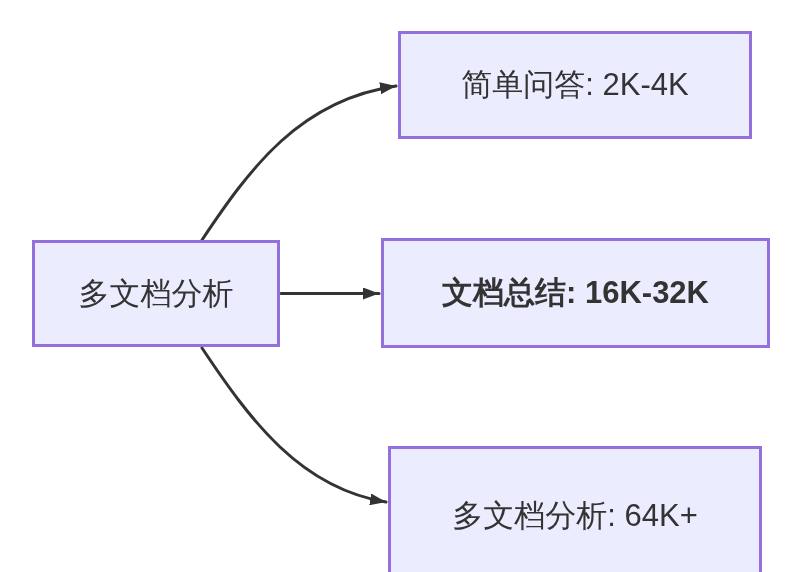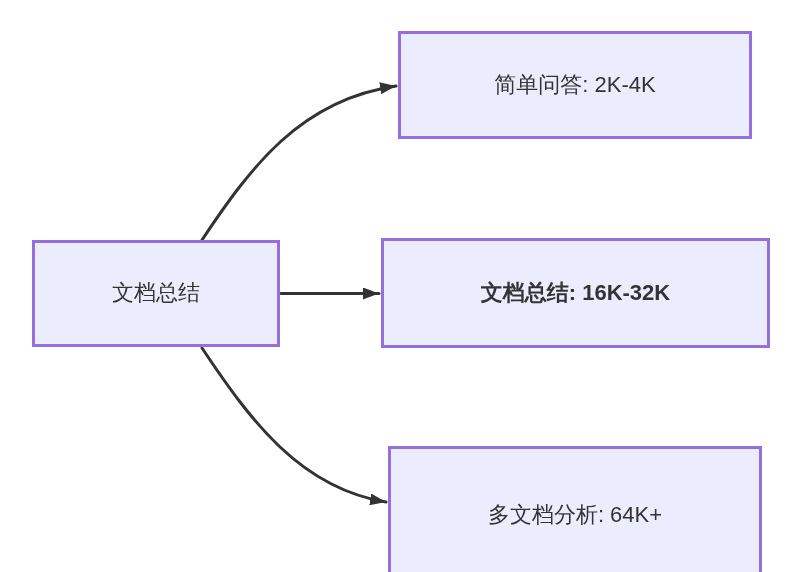--- a/index.html
+++ b/index.html
@@ -30,21 +30,21 @@
   }
   .node {
     position: absolute;
     box-sizing: border-box;
     background: var(--node-fill, #ECECFF);
     border: 3px solid var(--node-border, #9370DB);
     display: flex;
     align-items: center;
     justify-content: center;
     color: var(--text-color, #333333);
-    font-size: 22px;
+    font-size: 31px;
     line-height: 1.2;
     white-space: nowrap;
     text-align: center;
   }
 </style>
 </head>
 <body>
 
 <div class="canvas" id="canvas" style="--node-fill: #ECECFF; --node-border: #9370DB; --edge-color: #333333; --text-color: #333333; background: rgb(255, 255, 255); width: 787px; height: 572px;">
   <svg class="edges" id="edges-svg" xmlns="http://www.w3.org/2000/svg" width="787" height="572" viewBox="0 0 787 572">
@@ -54,21 +54,21 @@
       </marker>
     </defs>
     <g id="edge-group">
         <path d="M202,240 C250,168 300,100 396,86" class="edge-path" marker-end="url(#arrowhead)"></path>
         <path d="M281,293.5 L379,293.5" class="edge-path" marker-end="url(#arrowhead)"></path>
         <path d="M202,348 C250,420 300,488 386,502" class="edge-path" marker-end="url(#arrowhead)"></path>
       </g>
   </svg>
   <div id="node-layer">
       <div class="node" style="left: 32px; top: 240px; width: 248px; height: 107px;">
-        <span>文档总结</span>
+        <span>多文档分析</span>
       </div>
       <div class="node" style="left: 398px; top: 31px; width: 354px; height: 108px;">
         <span>简单问答: 2K-4K</span>
       </div>
       <div class="node" style="left: 381px; top: 238px; width: 389px; height: 110px; font-weight: bold;">
         <span>文档总结: 16K-32K</span>
       </div>
       <div class="node" style="left: 388px; top: 446px; width: 374px; height: 139px; text-align: right;">
         <span>多文档分析: 64K+</span>
       </div>

